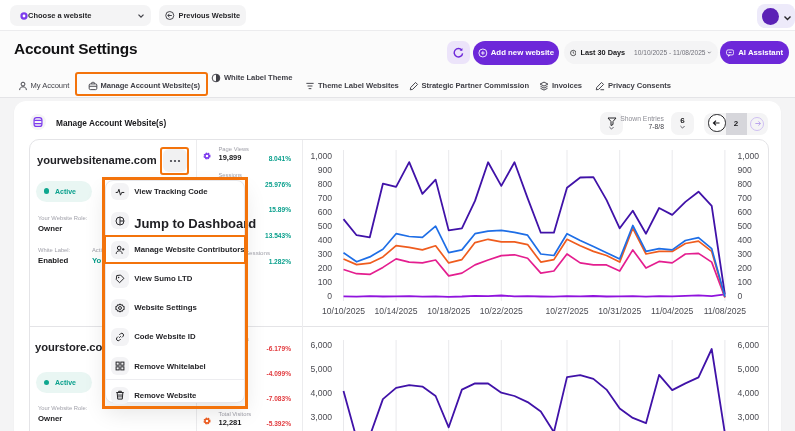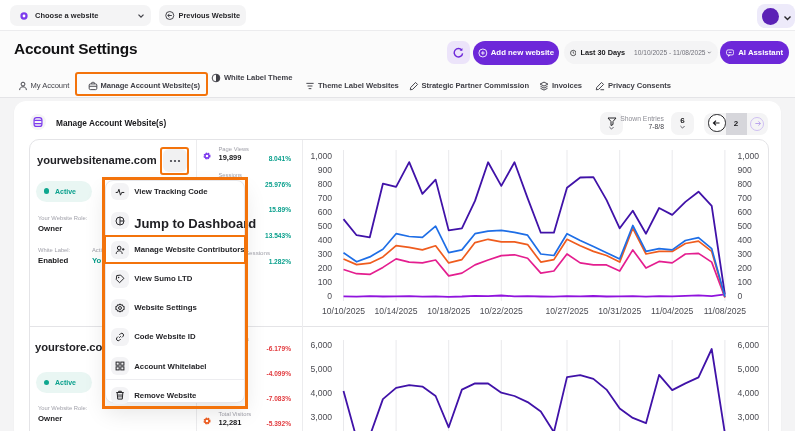--- a/index.html
+++ b/index.html
@@ -9,21 +9,21 @@
 svg{display:block;}
 </style></head>
 <body>
 
 <div class="abs" style="left:0;top:0;width:795px;height:31px;background:#fff;border-bottom:1px solid #ececee;"></div>
 <div class="abs pill" style="left:10px;top:5px;width:141px;height:21px;padding:0 6px 0 10px;">
   <svg width="8" height="8" viewBox="0 0 11 11">
       <circle cx="5.5" cy="5.5" r="5" fill="#7c3aed"></circle>
       <circle cx="5.5" cy="5.5" r="1.9" fill="#fff"></circle>
     </svg>
-  <span style="font-size:7.5px;font-weight:700;color:#27272a;margin-left:7px;white-space:nowrap;">Choose a website</span>
+  <span style="font-size:7.5px;font-weight:700;color:#27272a;white-space:nowrap;">Choose a website</span>
   <svg style="margin-left:auto" width="8" height="8" viewBox="0 0 8 8">
       <path d="M1.5 2.7 L4 5.2 L6.5 2.7" stroke="#3f3f46" stroke-width="1.2" fill="none"></path>
     </svg>
 </div>
 <div class="abs pill" style="left:159px;top:5px;width:87px;height:21px;padding:0 6px;">
   <svg width="11" height="11" viewBox="0 0 10 10">
       <circle cx="5" cy="5" r="4.2" stroke="#3f3f46" stroke-width="1" fill="none"></circle>
       <path d="M7.2 5 H3 M4.7 3.2 L2.9 5 L4.7 6.8" stroke="#3f3f46" stroke-width="1.05" fill="none"></path>
     </svg>
   <span style="font-size:7.4px;font-weight:700;color:#27272a;margin-left:4px;white-space:nowrap;">Previous Website</span>
@@ -370,21 +370,21 @@
     <path d="M4.6 6.4 L6.4 4.6 M3.4 5 L2 6.4 A2 2 0 0 0 4.8 9.2 L6.2 7.8 M7.6 6 L9 4.6 A2 2 0 0 0 6.2 1.8 L4.8 3.2" stroke="#27272a" stroke-width="1.1" fill="none"></path>
   </svg>
 <div class="abs" style="left:134.2px;top:332.4px;font-size:7.8px;font-weight:600;color:#1f1f23;white-space:nowrap;">Code Website ID</div>
 <div class="abs" style="left:111px;top:357.4px;width:17.5px;height:17.5px;background:#f3f3f5;border-radius:6px;"></div>
 <svg class="abs" style="left:114.8px;top:361.1px" width="10" height="10" viewBox="0 0 11 11">
     <rect x="1.2" y="1.2" width="3.4" height="3.4" stroke="#27272a" stroke-width="1.1" fill="none"></rect>
     <rect x="6.4" y="1.2" width="3.4" height="3.4" stroke="#27272a" stroke-width="1.1" fill="none"></rect>
     <rect x="1.2" y="6.4" width="3.4" height="3.4" stroke="#27272a" stroke-width="1.1" fill="none"></rect>
     <rect x="6.4" y="6.4" width="3.4" height="3.4" stroke="#27272a" stroke-width="1.1" fill="none"></rect>
   </svg>
-<div class="abs" style="left:134.2px;top:361.5px;font-size:7.8px;font-weight:600;color:#1f1f23;white-space:nowrap;">Account Whitelabel</div>
+<div class="abs" style="left:134.2px;top:361.5px;font-size:7.8px;font-weight:600;color:#1f1f23;white-space:nowrap;">Remove Whitelabel</div>
 <div class="abs" style="left:111px;top:386.7px;width:17.5px;height:17.5px;background:#f3f3f5;border-radius:6px;"></div>
 <svg class="abs" style="left:114.8px;top:390.4px" width="10" height="10" viewBox="0 0 11 11">
     <path d="M1.4 2.8 H9.6 M4 2.6 V1.4 H7 V2.6 M2.4 2.9 L3 10 H8 L8.6 2.9 M4.4 4.6 V8.2 M6.6 4.6 V8.2" stroke="#27272a" stroke-width="1.1" fill="none"></path>
   </svg>
 <div class="abs" style="left:134.2px;top:390.8px;font-size:7.8px;font-weight:600;color:#1f1f23;white-space:nowrap;">Remove Website</div>
 <div class="abs" style="left:105.5px;top:379px;width:138px;height:1px;background:#ededf0;"></div>
 
 <div class="abs" style="left:75px;top:72.3px;width:132.5px;height:23.8px;border:2.9px solid #f3730b;border-radius:3px;"></div>
 <div class="abs" style="left:159.5px;top:146.5px;width:29.5px;height:28.5px;border:2.4px solid #f3730b;border-radius:3px;"></div>
 <div class="abs" style="left:102px;top:176.5px;width:145.6px;height:232px;border:3px solid #f3730b;"></div>

